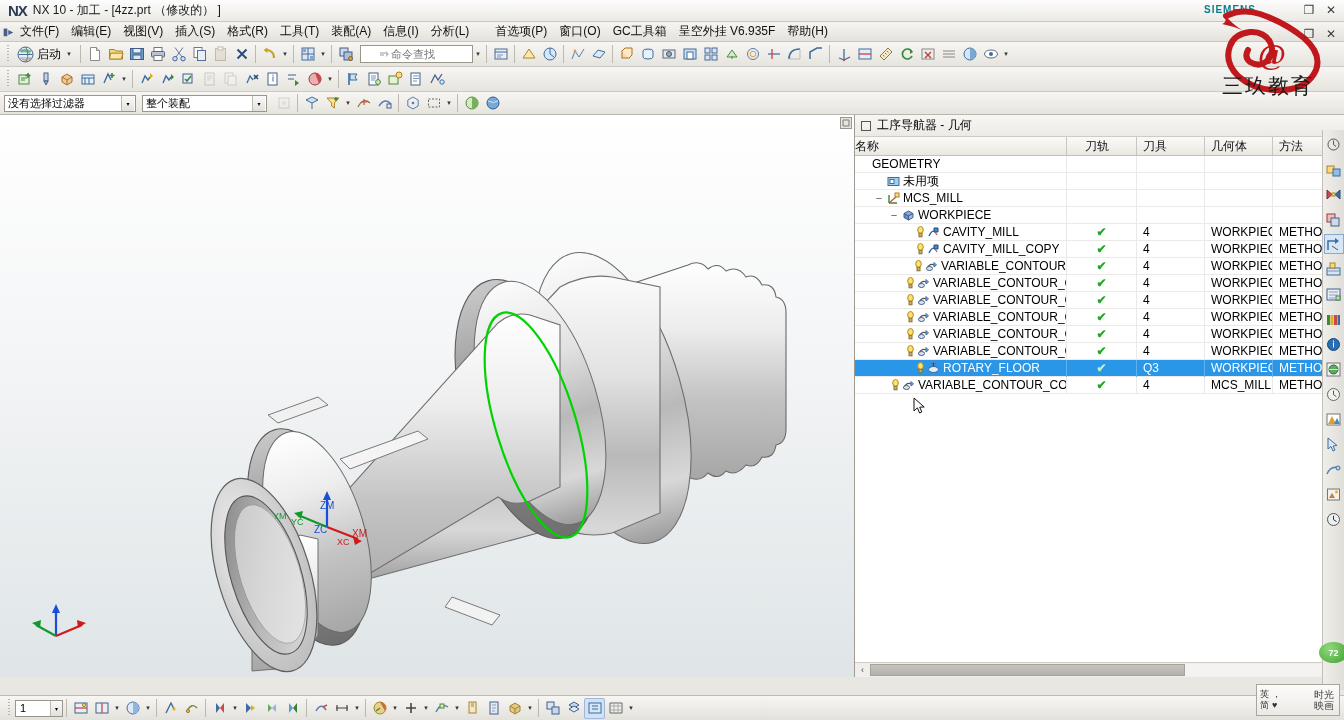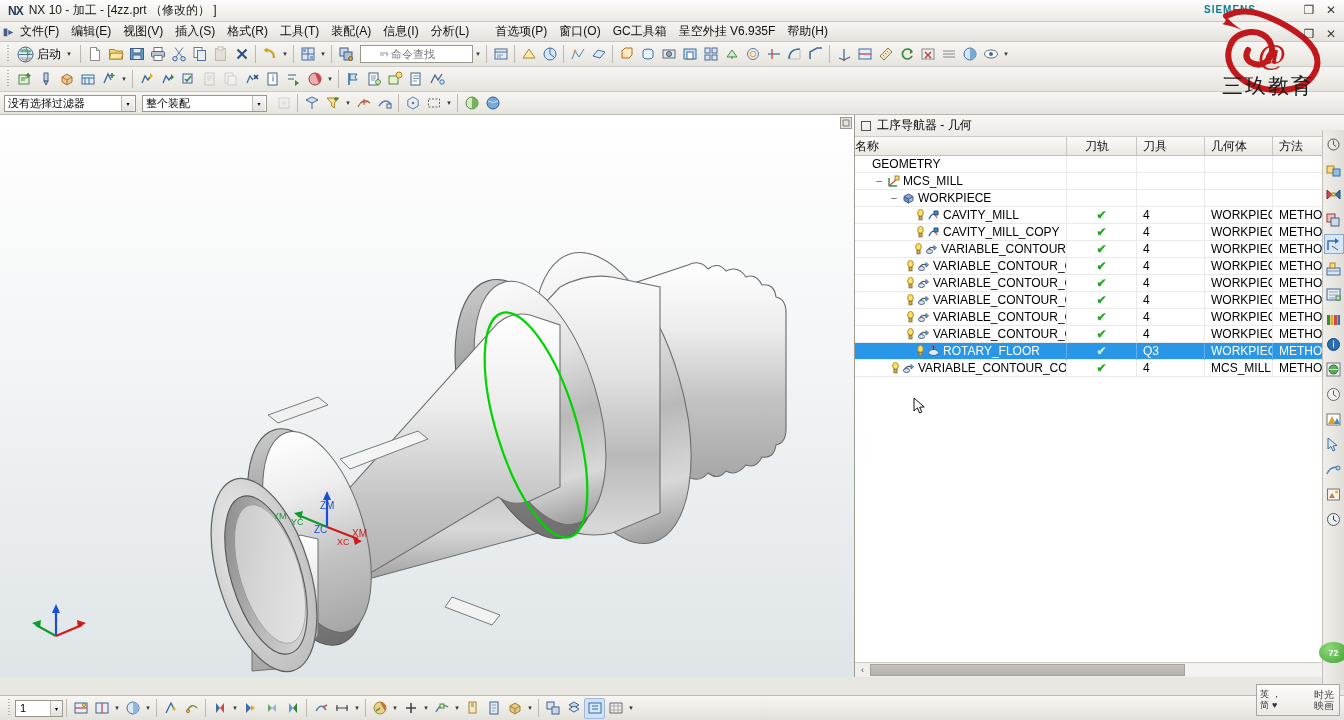--- a/index.html
+++ b/index.html
@@ -11,21 +11,21 @@
   }
   #app { position:relative; width:1344px; height:720px; overflow:hidden;
          background:linear-gradient(#f2f1ef,#e8e6e1); }
 
   
   .titlebar {
     height:22px; display:flex; align-items:center;
     background:linear-gradient(#fdfdfd,#eceae5);
     border-bottom:1px solid #c9c6bf; position:relative;
   }
-  .nx-logo { font-weight:bold; font-size:12px; letter-spacing:-1px;
+  .nx-logo { font-weight:bold; font-size:15px; letter-spacing:-1px;
              color:#2b3a55; padding:0 6px 0 8px; }
   .title-text { font-size:12px; color:#1a1a1a; white-space:nowrap; }
   .win-btns { position:absolute; right:2px; top:0; display:flex; }
   .win-btn { width:22px; height:20px; display:flex; align-items:center;
              justify-content:center; font-size:12px; color:#3a3a3a; }
 
   
   .menubar { height:20px; display:flex; align-items:center;
              background:linear-gradient(#f6f5f2,#e4e2dc);
              border-bottom:1px solid #cac7c0; padding-left:2px; }
@@ -789,20 +789,36 @@
                 </div>
               </div>
               <div class="cell c-path"></div>
               <div class="cell c-tool"></div>
               <div class="cell c-geom"></div>
               <div class="cell c-meth"></div>
             </div>
             <div class="grow">
               <div class="cell c-name">
                 <div class="tname" style="padding-left: 19px;">
+                  <span class="exp"></span>
+                  <span class="ico"><svg width="13" height="13" viewBox="0 0 13 13">
+                      <rect x="1" y="2.5" width="11" height="8" fill="#9fd0f0" stroke="#3d6d9e"></rect>
+                      <rect x="3" y="4.5" width="4" height="4" fill="#fff" stroke="#3d6d9e"></rect>
+                    </svg></span>
+                  <span>未用项</span>
+                </div>
+              </div>
+              <div class="cell c-path"></div>
+              <div class="cell c-tool"></div>
+              <div class="cell c-geom"></div>
+              <div class="cell c-meth"></div>
+            </div>
+            <div class="grow">
+              <div class="cell c-name">
+                <div class="tname" style="padding-left: 19px;">
                   <span class="exp">−</span>
                   <span class="ico"><svg width="13" height="13" viewBox="0 0 13 13">
                       <path d="M2 11V3M2 11h8" stroke="#3a8a3a" stroke-width="1.4" fill="none"></path>
                       <path d="M2 11 9 5" stroke="#c84a4a" stroke-width="1.2"></path>
                       <rect x="8" y="1" width="4" height="4" fill="#ffd878" stroke="#a8842c"></rect>
                     </svg></span>
                   <span>MCS_MILL</span>
                 </div>
               </div>
               <div class="cell c-path"></div>

